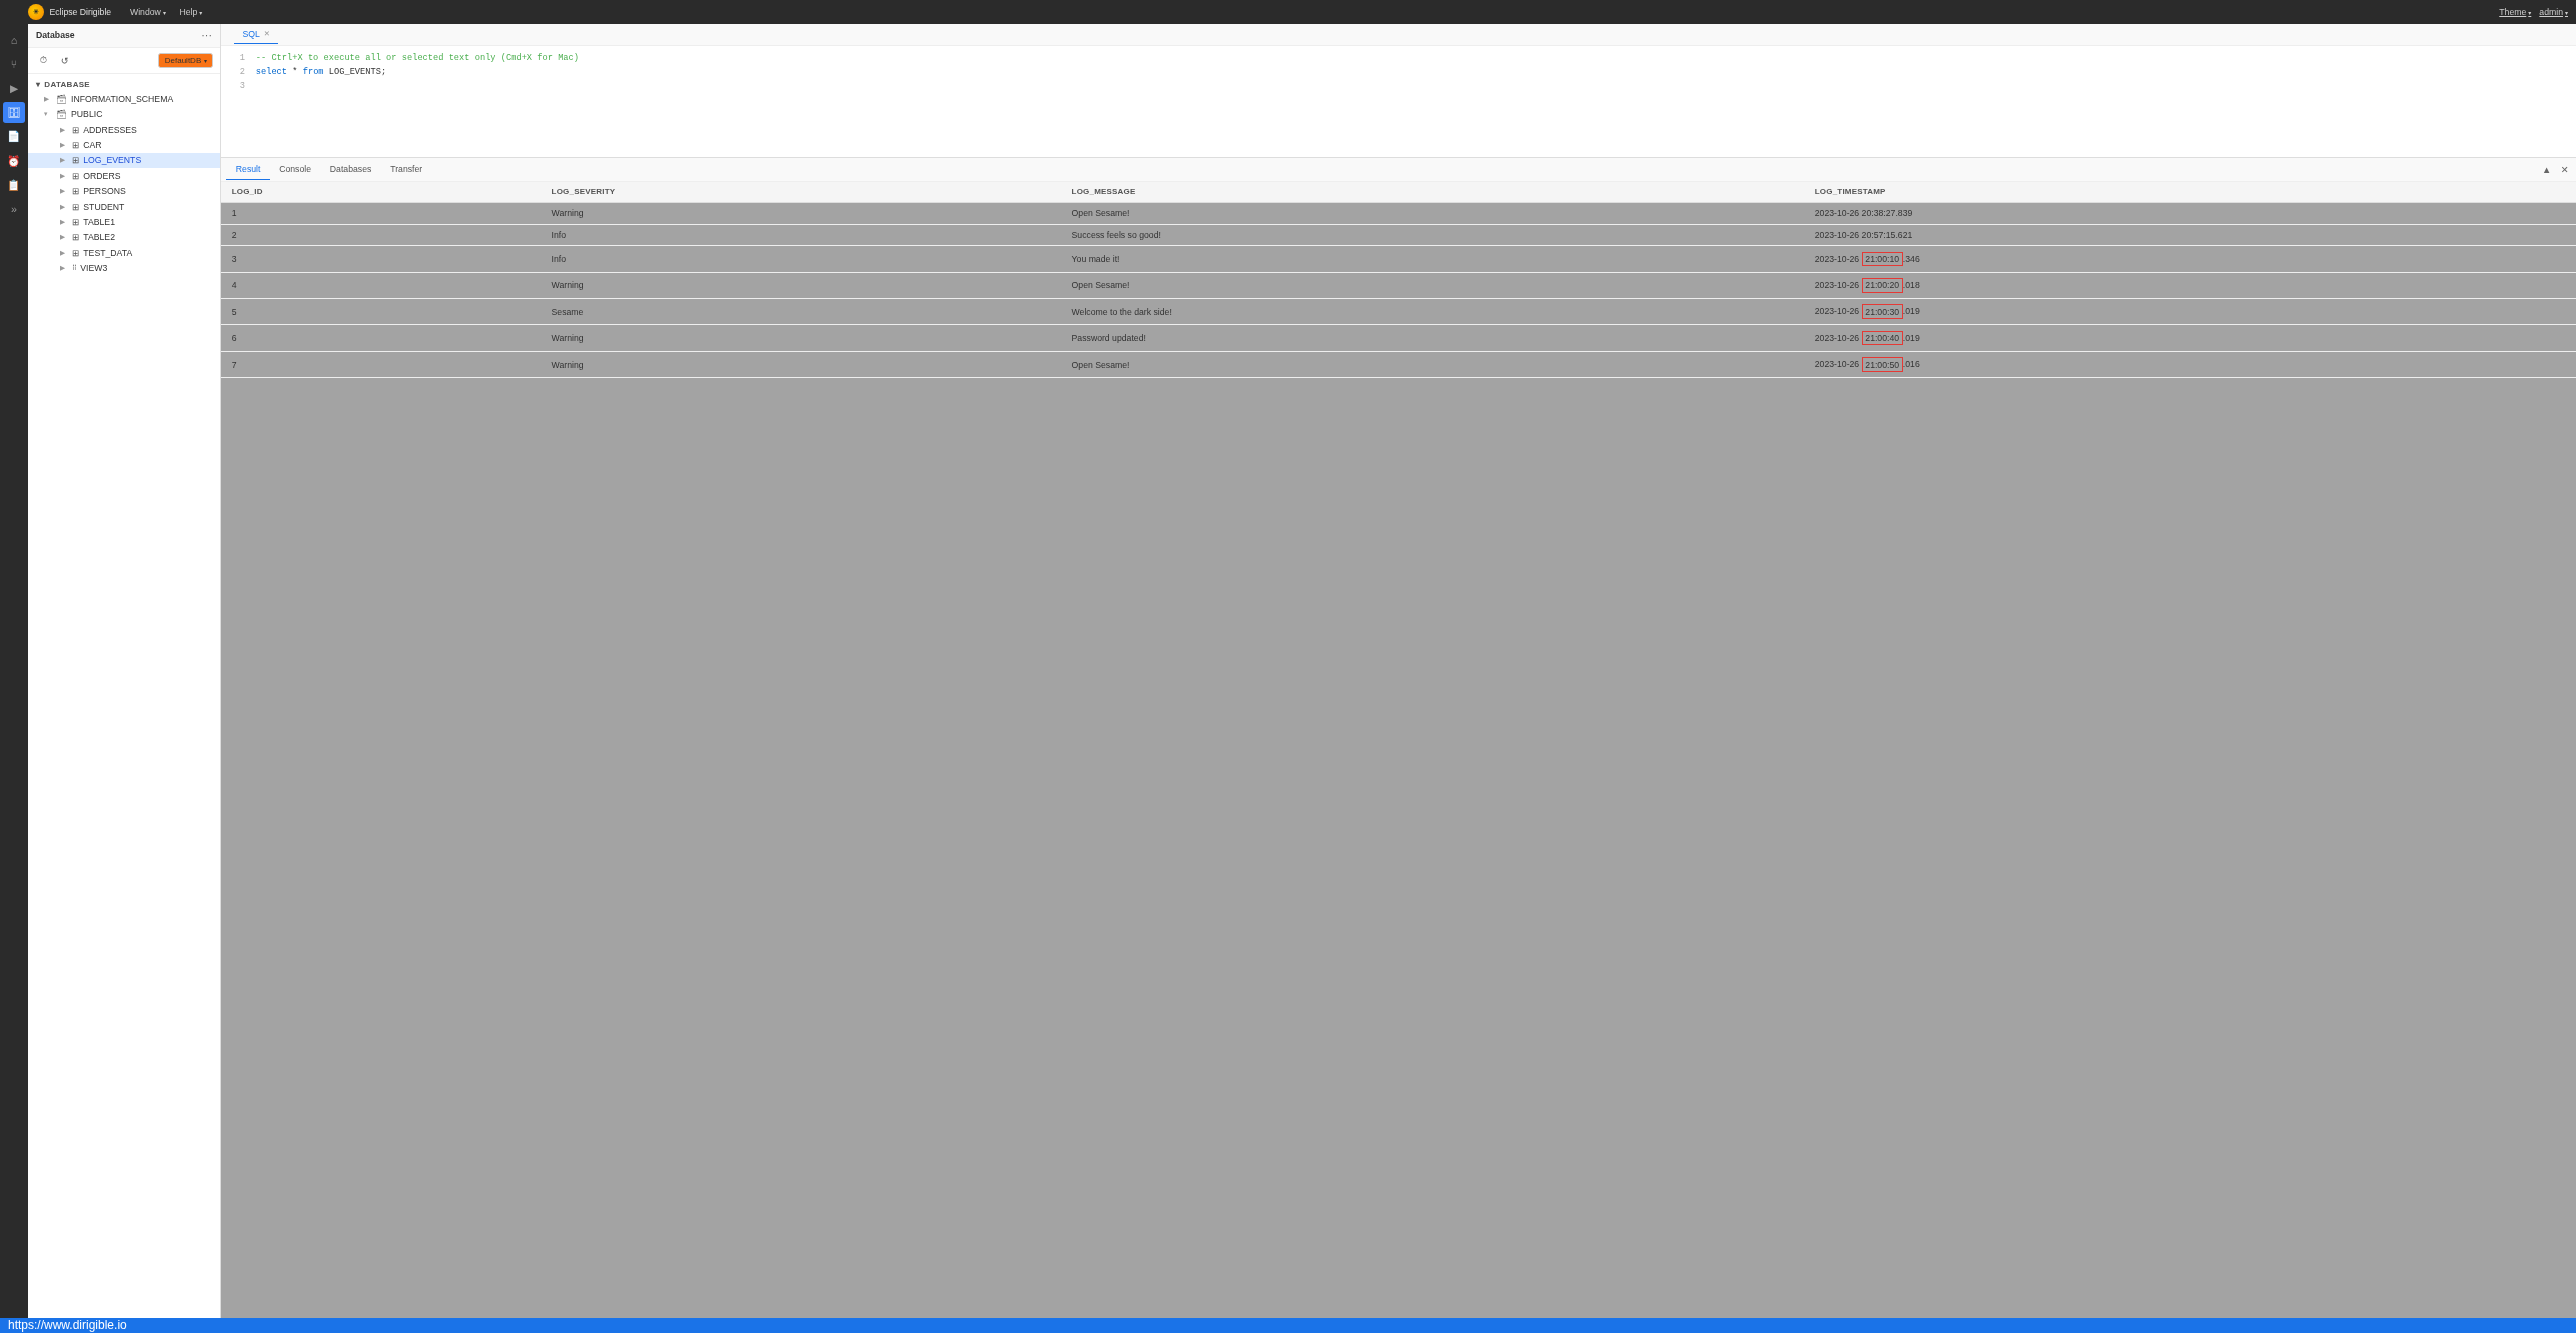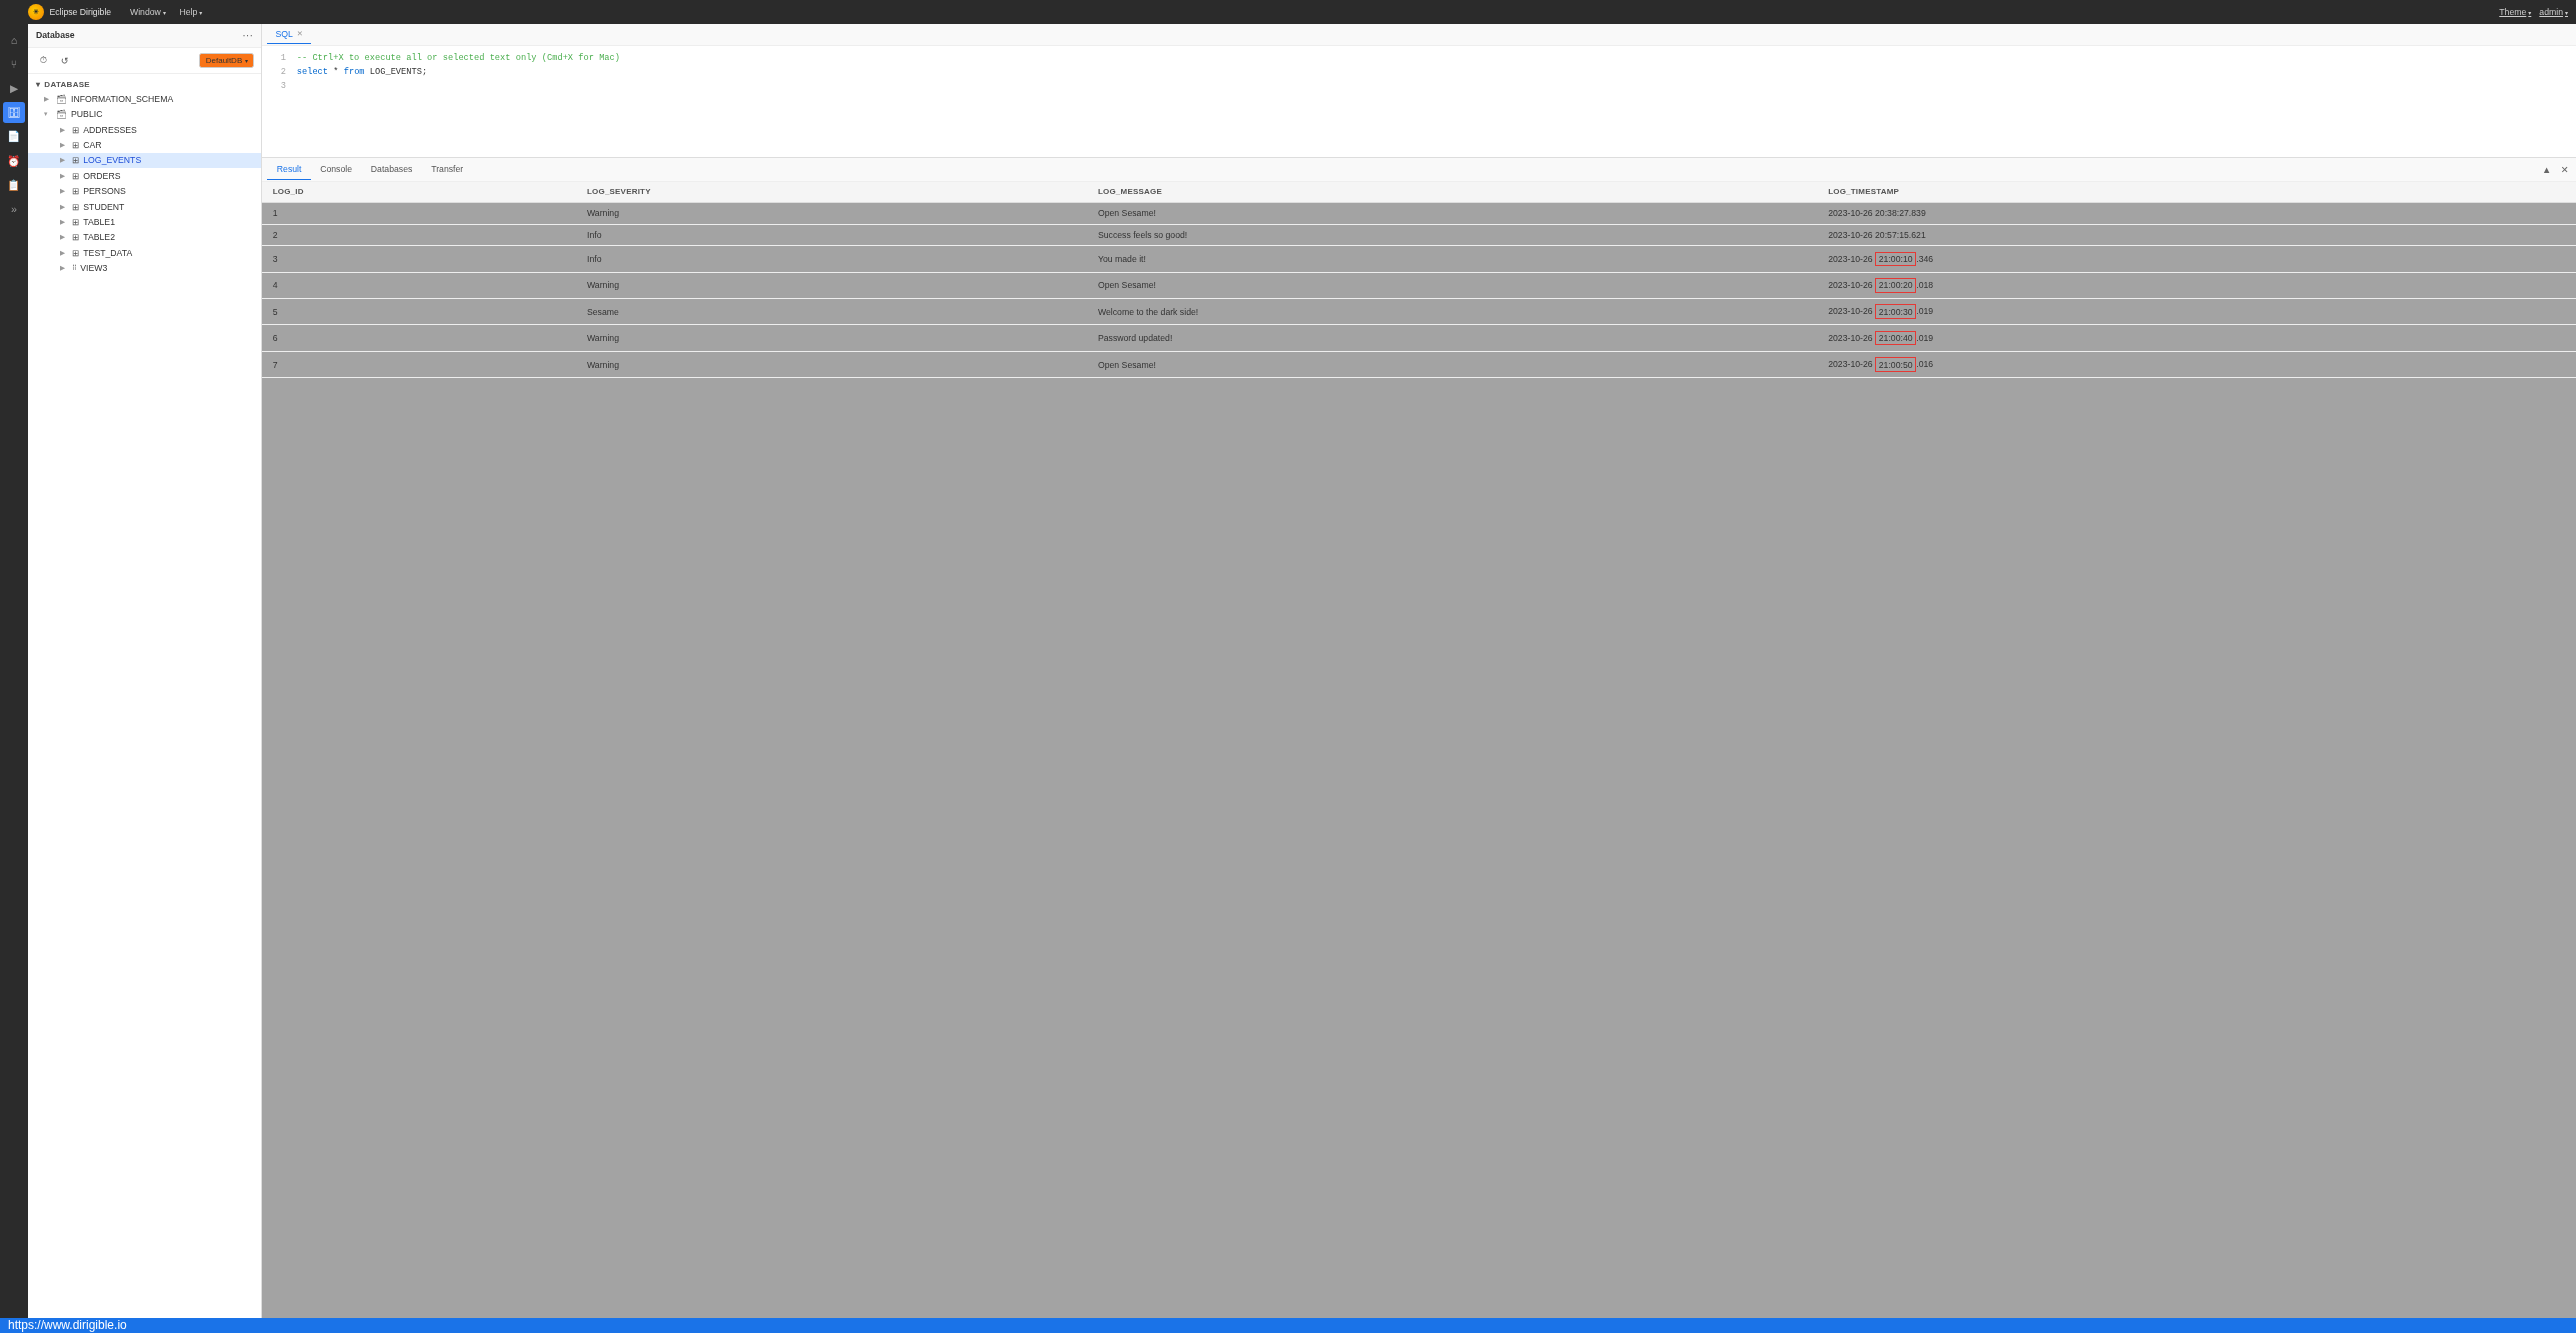--- a/index.html
+++ b/index.html
@@ -35,21 +35,21 @@
       align-items: center; padding: 5.4px 0; gap: 2.7px; flex-shrink: 0;
     }
     .icon-bar-item {
       width: 21.5px; height: 21.5px; display: flex; align-items: center; justify-content: center;
       border-radius: 2.7px; cursor: pointer; color: #999; font-size: 10.7px;
     }
     .icon-bar-item.active { background: #3b82f6; color: #fff; }
 
     
     .sidebar {
-      width: 234px; background: #ffffff; border-right: 0.7px solid #ddd;
+      width: 193px; background: #ffffff; border-right: 0.7px solid #ddd;
       display: flex; flex-direction: column; flex-shrink: 0; overflow: hidden;
     }
     .sidebar-header {
       display: flex; align-items: center; justify-content: space-between;
       padding: 5.4px 8px; border-bottom: 0.7px solid #eee; background: #f9f9f9;
     }
     .sidebar-title { font-weight: 600; font-size: 8.7px; color: #333; }
     .sidebar-actions { display: flex; gap: 4px; }
 
     .sidebar-toolbar {
@@ -92,21 +92,21 @@
       display: flex; flex-direction: column; height: 134px; flex-shrink: 0;
     }
     .sql-tab-bar {
       display: flex; align-items: center; border-bottom: 0.7px solid #eee;
       background: #f9f9f9; padding: 0 5.4px; height: 21.5px;
     }
     .sql-tab {
       display: flex; align-items: center; gap: 4px; padding: 4px 8px;
       cursor: pointer; font-size: 8.7px; color: #555; border-bottom: 1.3px solid transparent;
     }
-    .sql-tab.active { color: #1a73e8; border-bottom: 1.3px solid #1a73e8; }
+    .sql-tab.active { color: #1a73e8; border-bottom: 1.3px solid #1a73e8; margin-left: 8px; }
     .sql-tab-close { font-size: 7.4px; color: #999; cursor: pointer; }
 
     .sql-editor {
       flex: 1; padding: 6.7px 10.7px; font-family: 'Courier New', monospace;
       font-size: 8.7px; line-height: 1.6; overflow: auto; background: #fff;
     }
     .sql-line { display: flex; gap: 10.7px; }
     .sql-line-num { color: #aaa; min-width: 13.4px; text-align: right; user-select: none; }
     .sql-comment { color: #4caf50; }
     .sql-keyword { color: #0066cc; }

